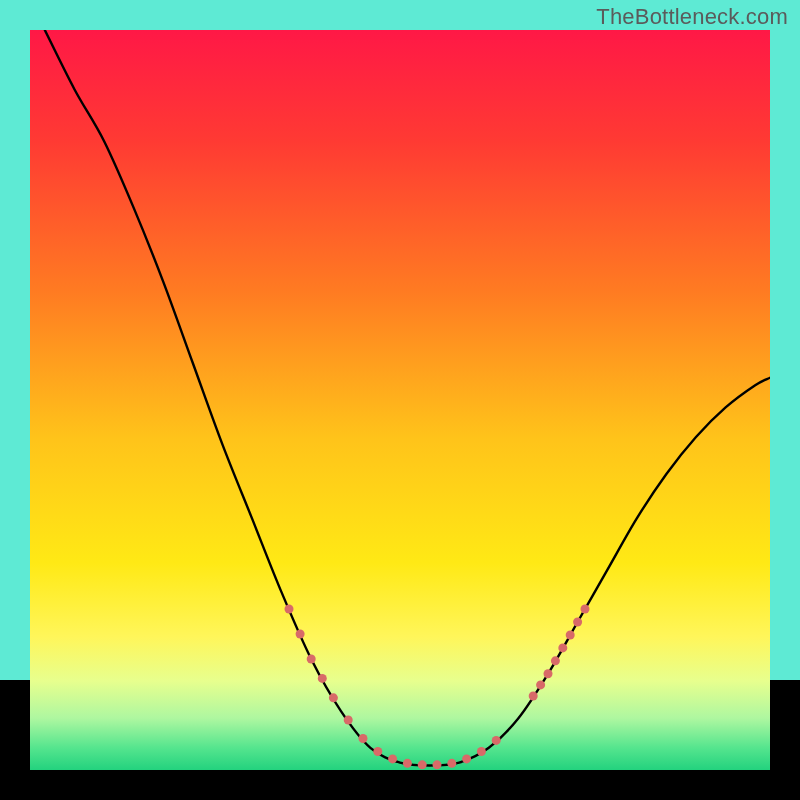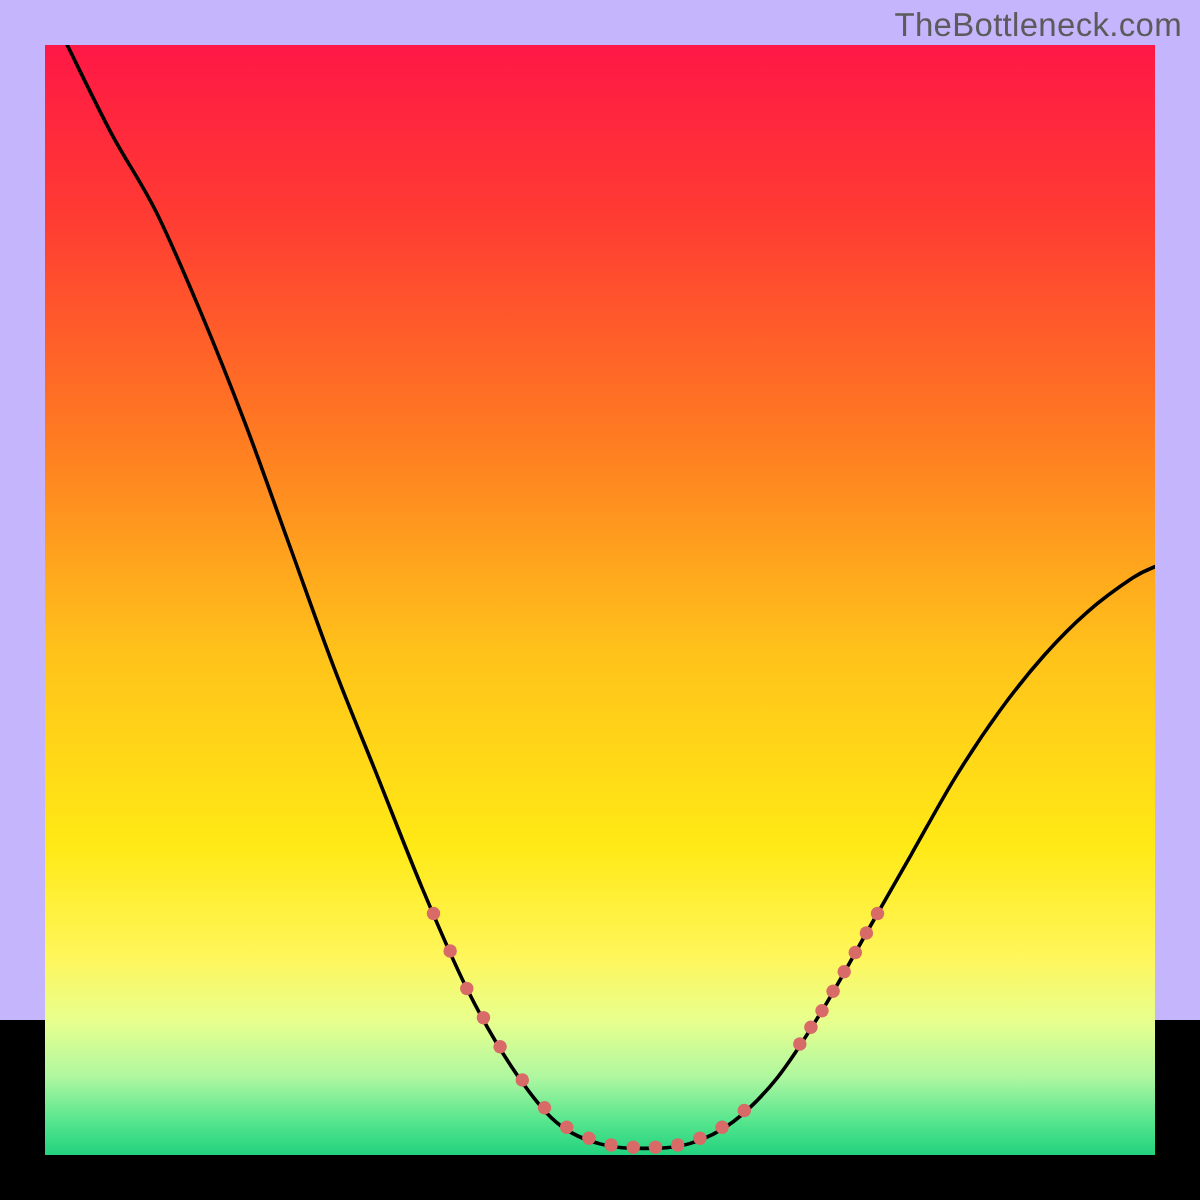--- a/index.html
+++ b/index.html
@@ -7,21 +7,21 @@
     padding: 0;
     background: #000;
     width: 800px;
     height: 800px;
     overflow: hidden;
     font-family: Arial, Helvetica, sans-serif;
   }
   .outer {
     width: 800px;
     height: 680px;
-    background: #c4b5fd;
+    background: #5eead4;
     position: relative;
   }
   .watermark {
     position: absolute;
     top: 4px;
     right: 12px;
     font-size: 22px;
     color: #5b5b5b;
     letter-spacing: 0.2px;
     z-index: 10;

